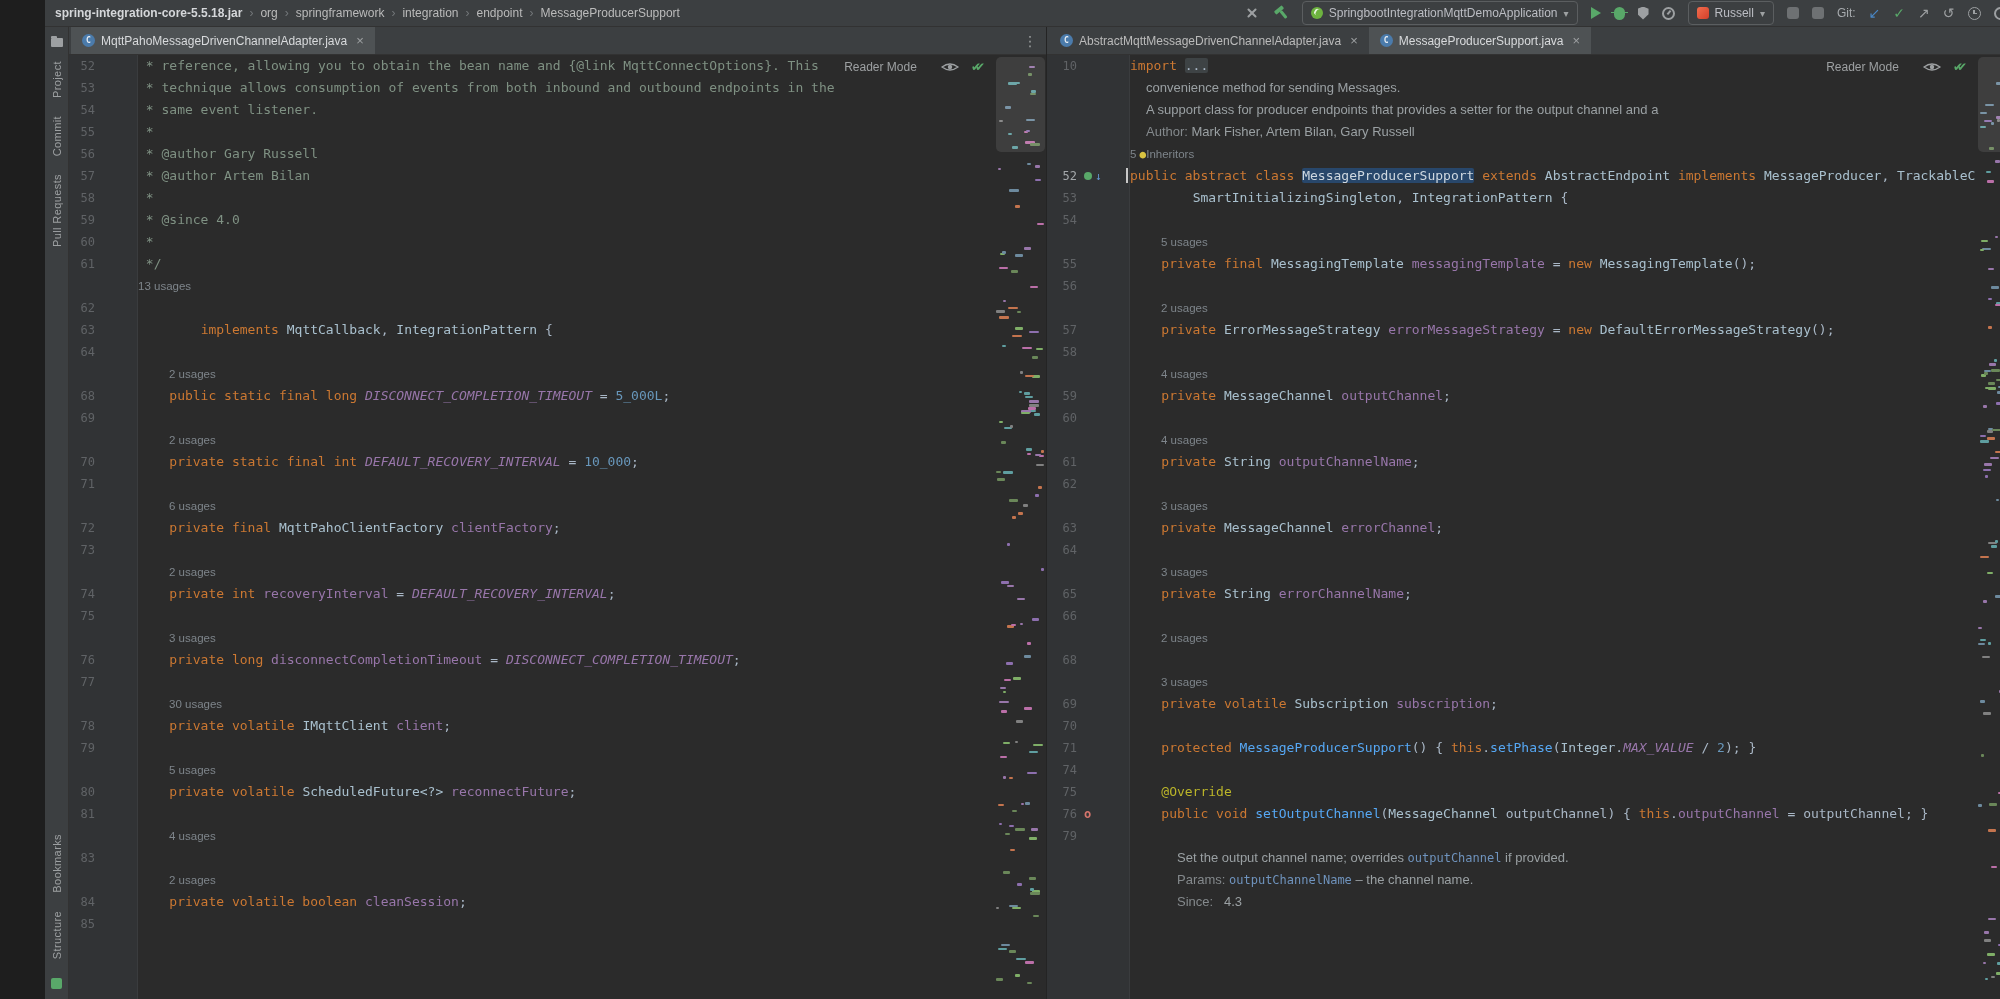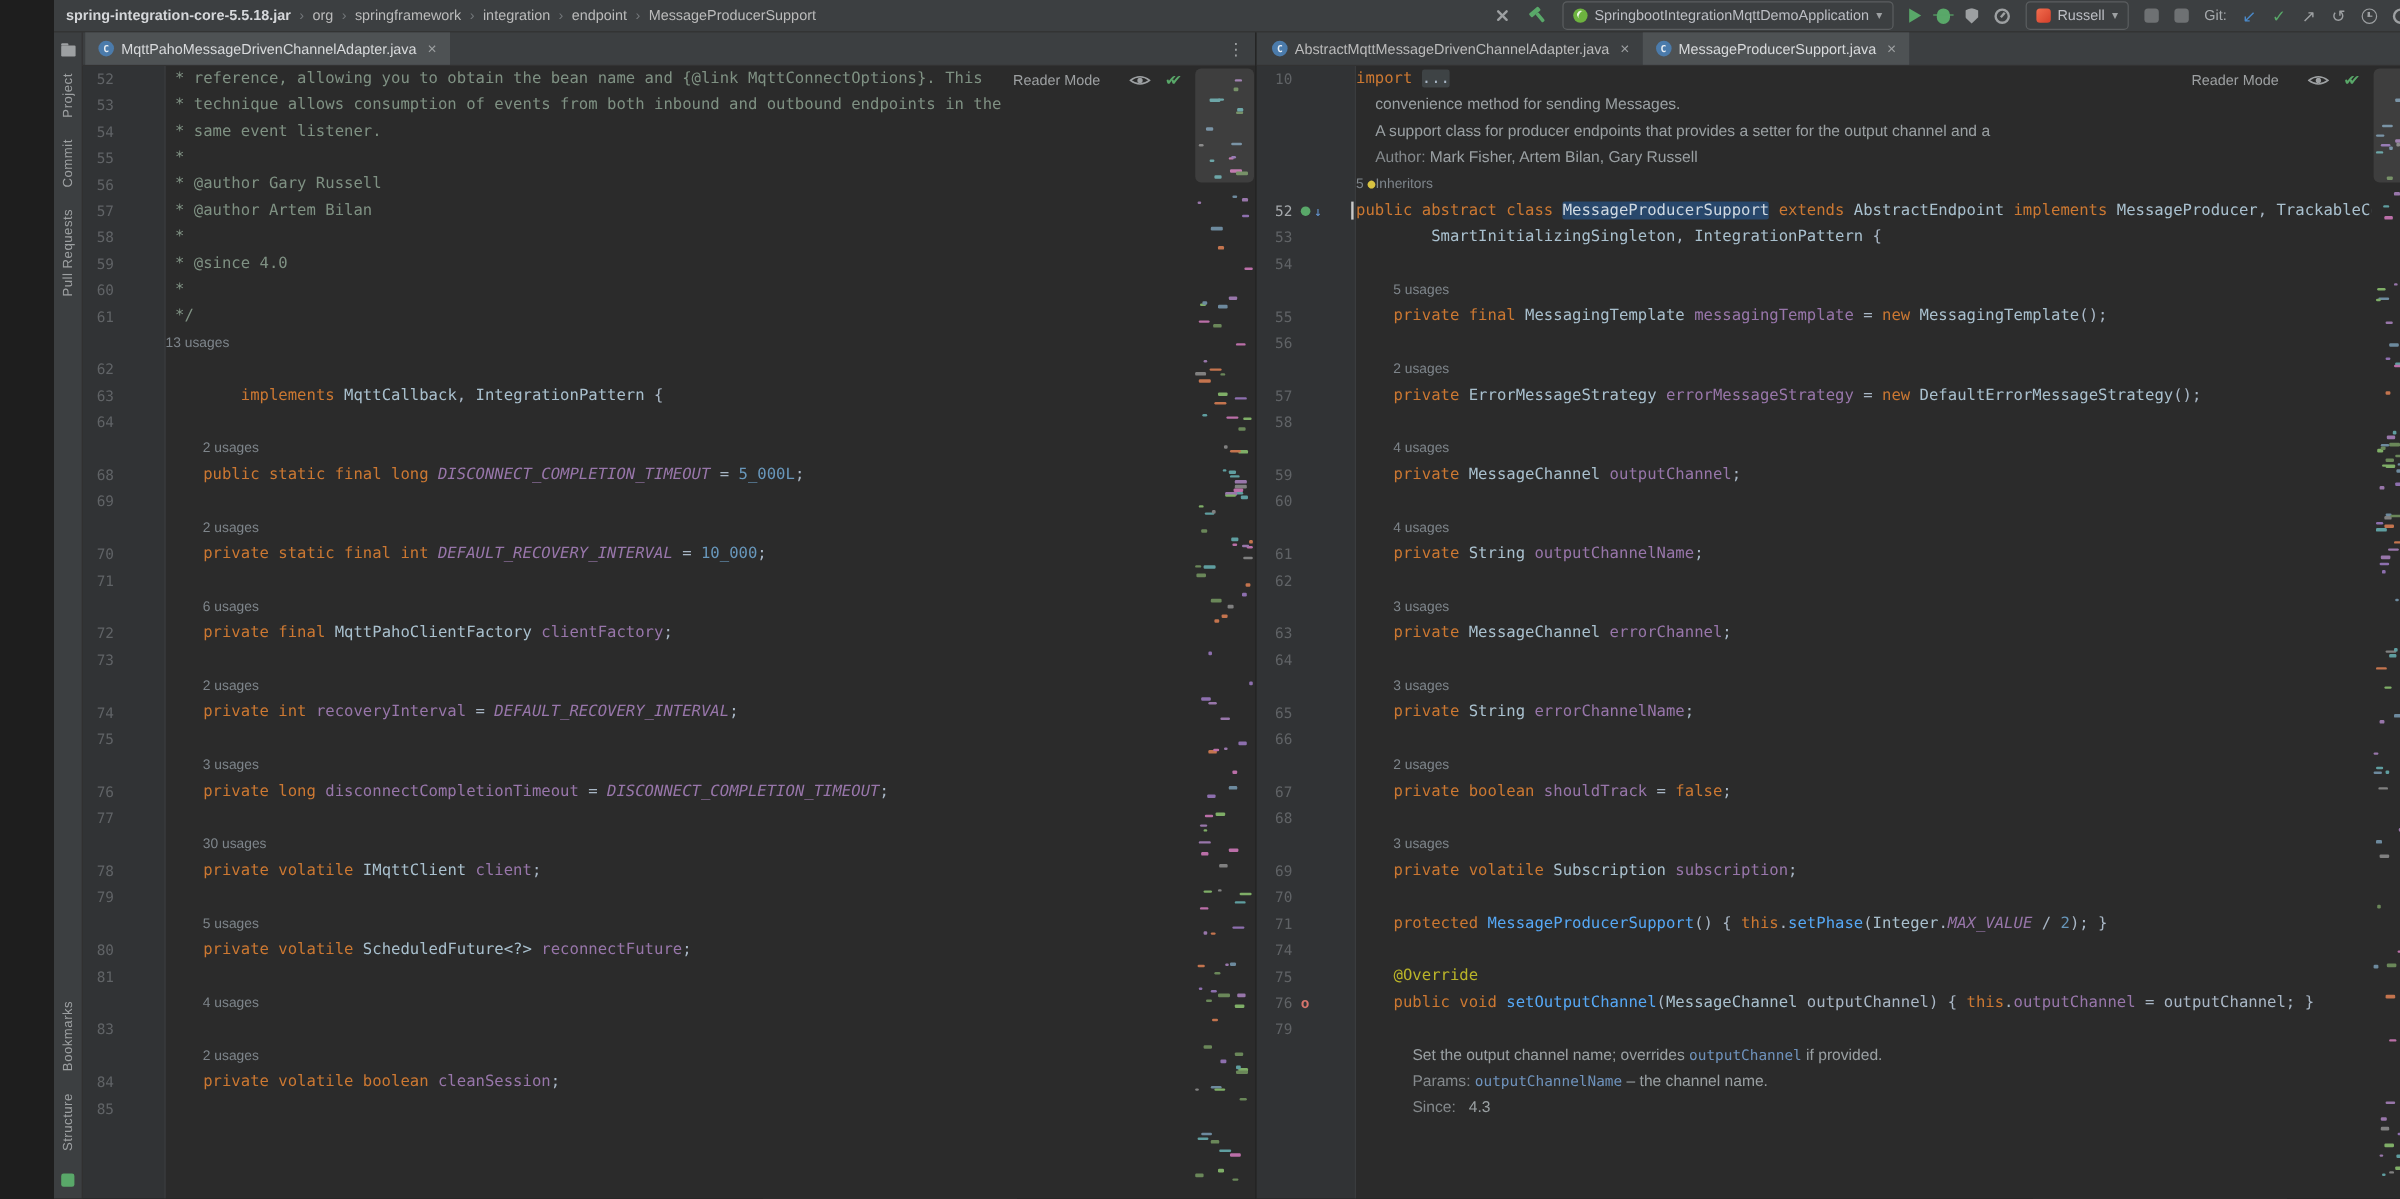--- a/index.html
+++ b/index.html
@@ -417,21 +417,20 @@
             <div class="row"><span class="gut"><span class="ln"></span><span class="gz"></span></span><span class="indwrap" style="margin-left: 31px;"><span class="tk-inlay">4 usages</span></span></div>
             <div class="row"><span class="gut"><span class="ln">61</span><span class="gz"></span></span><span class="indwrap"><span class="tk-d">    </span><span class="tk-kw">private </span><span class="tk-cls">String</span><span class="tk-d"> </span><span class="tk-fld">outputChannelName</span><span class="tk-d">;</span></span></div>
             <div class="row"><span class="gut"><span class="ln">62</span><span class="gz"></span></span><span class="indwrap"></span></div>
             <div class="row"><span class="gut"><span class="ln"></span><span class="gz"></span></span><span class="indwrap" style="margin-left: 31px;"><span class="tk-inlay">3 usages</span></span></div>
             <div class="row"><span class="gut"><span class="ln">63</span><span class="gz"></span></span><span class="indwrap"><span class="tk-d">    </span><span class="tk-kw">private </span><span class="tk-cls">MessageChannel</span><span class="tk-d"> </span><span class="tk-fld">errorChannel</span><span class="tk-d">;</span></span></div>
             <div class="row"><span class="gut"><span class="ln">64</span><span class="gz"></span></span><span class="indwrap"></span></div>
             <div class="row"><span class="gut"><span class="ln"></span><span class="gz"></span></span><span class="indwrap" style="margin-left: 31px;"><span class="tk-inlay">3 usages</span></span></div>
             <div class="row"><span class="gut"><span class="ln">65</span><span class="gz"></span></span><span class="indwrap"><span class="tk-d">    </span><span class="tk-kw">private </span><span class="tk-cls">String</span><span class="tk-d"> </span><span class="tk-fld">errorChannelName</span><span class="tk-d">;</span></span></div>
             <div class="row"><span class="gut"><span class="ln">66</span><span class="gz"></span></span><span class="indwrap"></span></div>
             <div class="row"><span class="gut"><span class="ln"></span><span class="gz"></span></span><span class="indwrap" style="margin-left: 31px;"><span class="tk-inlay">2 usages</span></span></div>
-            <div class="row"><span class="gut"><span class="ln">67</span><span class="gz"></span></span><span class="indwrap"><span class="tk-d">    </span><span class="tk-kw">private boolean </span><span class="tk-fld">shouldTrack</span><span class="tk-d"> = </span><span class="tk-kw">false</span><span class="tk-d">;</span></span></div>
             <div class="row"><span class="gut"><span class="ln">68</span><span class="gz"></span></span><span class="indwrap"></span></div>
             <div class="row"><span class="gut"><span class="ln"></span><span class="gz"></span></span><span class="indwrap" style="margin-left: 31px;"><span class="tk-inlay">3 usages</span></span></div>
             <div class="row"><span class="gut"><span class="ln">69</span><span class="gz"></span></span><span class="indwrap"><span class="tk-d">    </span><span class="tk-kw">private volatile </span><span class="tk-cls">Subscription</span><span class="tk-d"> </span><span class="tk-fld">subscription</span><span class="tk-d">;</span></span></div>
             <div class="row"><span class="gut"><span class="ln">70</span><span class="gz"></span></span><span class="indwrap"></span></div>
             <div class="row"><span class="gut"><span class="ln">71</span><span class="gz"></span></span><span class="indwrap"><span class="tk-d">    </span><span class="tk-kw">protected </span><span class="tk-meth">MessageProducerSupport</span><span class="tk-d">() { </span><span class="tk-kw">this</span><span class="tk-d">.</span><span class="tk-meth">setPhase</span><span class="tk-d">(</span><span class="tk-cls">Integer</span><span class="tk-d">.</span><span class="tk-cst">MAX_VALUE</span><span class="tk-d"> / </span><span class="tk-num">2</span><span class="tk-d">); }</span></span></div>
             <div class="row"><span class="gut"><span class="ln">74</span><span class="gz"></span></span><span class="indwrap"></span></div>
             <div class="row"><span class="gut"><span class="ln">75</span><span class="gz"></span></span><span class="indwrap"><span class="tk-d">    </span><span class="tk-ann">@Override</span></span></div>
             <div class="row"><span class="gut"><span class="ln">76</span><span class="gz"><span class="gi-ovr">o</span></span></span><span class="indwrap"><span class="tk-d">    </span><span class="tk-kw">public void </span><span class="tk-meth">setOutputChannel</span><span class="tk-d">(</span><span class="tk-cls">MessageChannel</span><span class="tk-d"> outputChannel) { </span><span class="tk-kw">this</span><span class="tk-d">.</span><span class="tk-fld">outputChannel</span><span class="tk-d"> = outputChannel; }</span></span></div>
             <div class="row"><span class="gut"><span class="ln">79</span><span class="gz"></span></span><span class="indwrap"></span></div>
             <div class="row"><span class="gut"><span class="ln"></span><span class="gz"></span></span><span class="indwrap" style="margin-left: 47px;"><span class="tk-rdoc">Set the output channel name; overrides </span><span class="tk-docref">outputChannel</span><span class="tk-rdoc"> if provided.</span></span></div>

